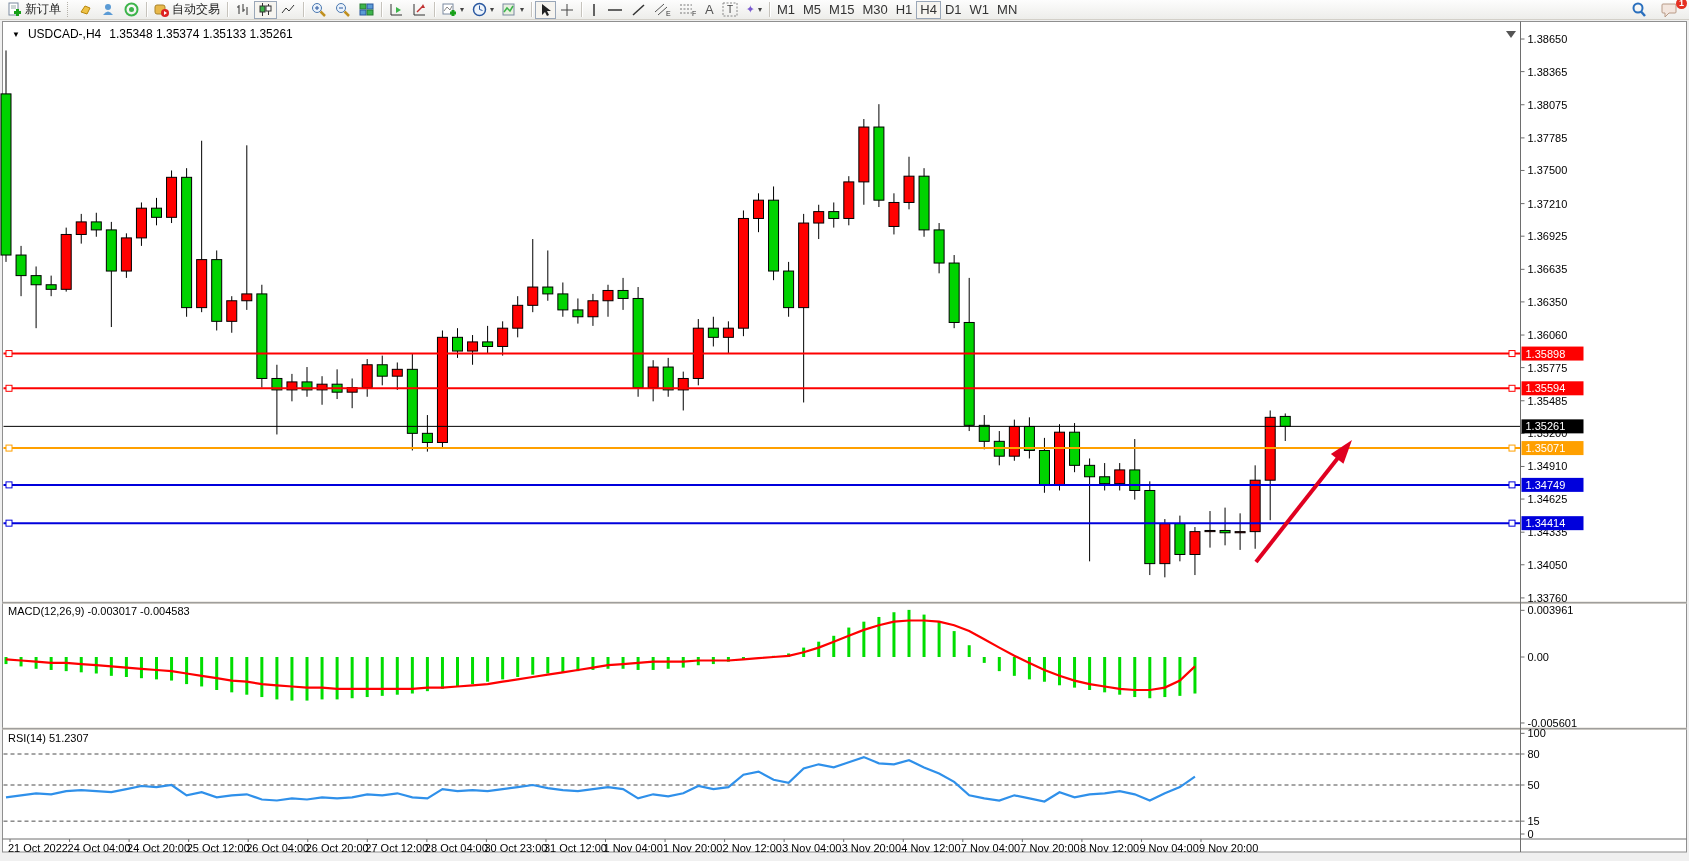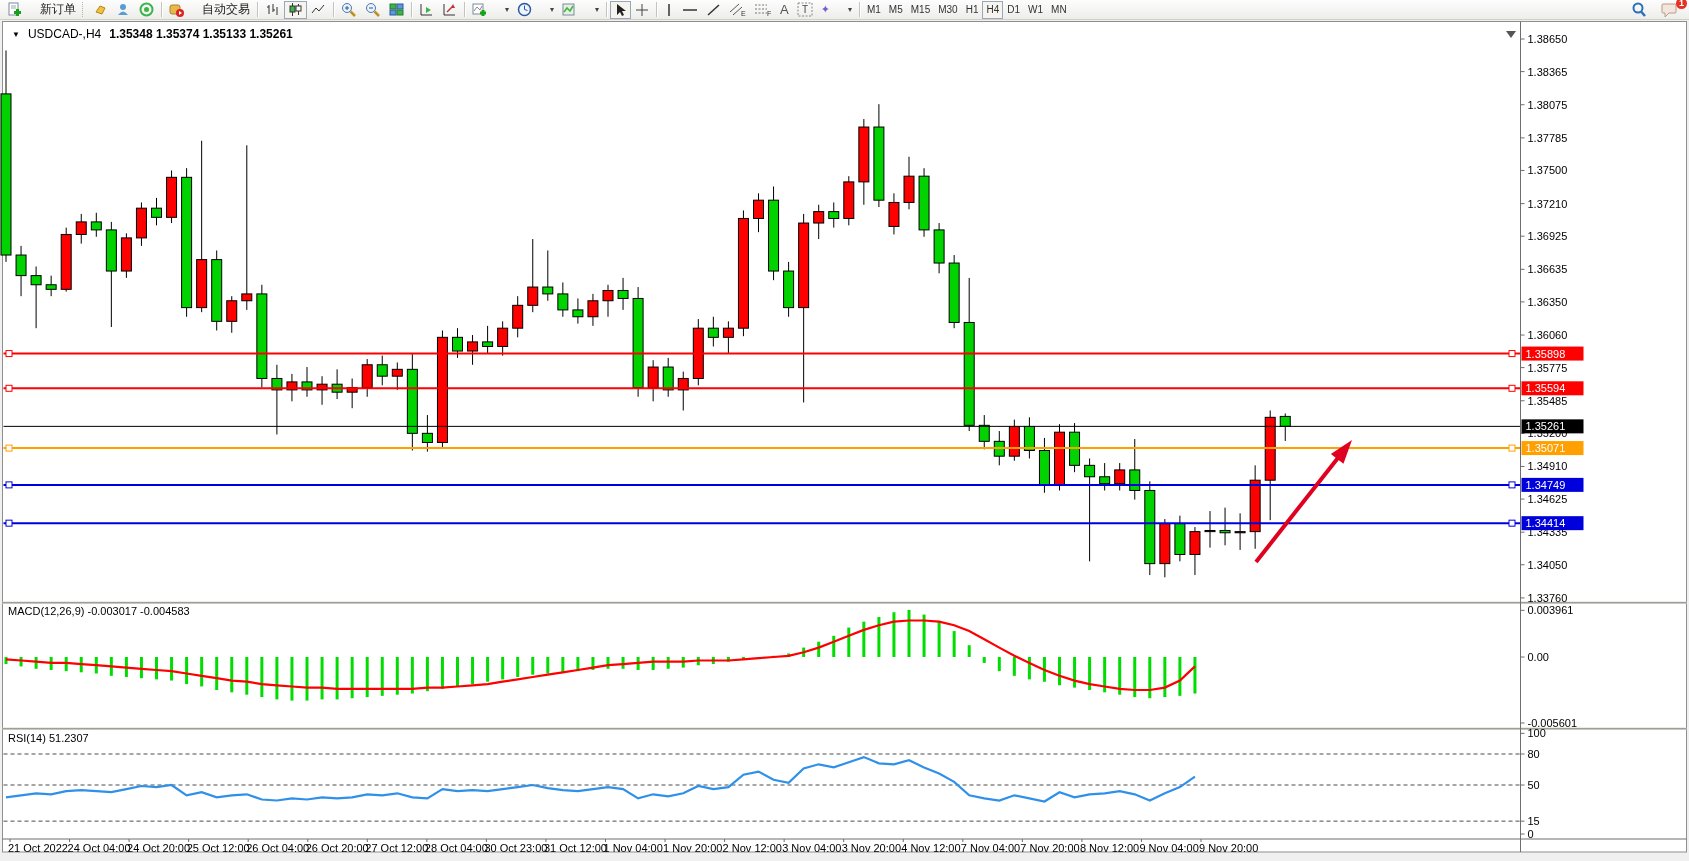--- a/index.html
+++ b/index.html
@@ -1,25 +1,25 @@
 <!DOCTYPE html>
 <html><head>
 <meta charset="utf-8">
 <style>
   html,body{margin:0;padding:0;width:1689px;height:861px;overflow:hidden;
     background:#f0f0f0;font-family:"Liberation Sans",sans-serif;}
   
   .toolbar{position:absolute;top:0;left:0;width:1689px;height:20px;
     background:linear-gradient(#fdfdfd,#ededea);border-bottom:1px solid #d2cfc8;
     display:flex;align-items:center;padding:0 3px;box-sizing:border-box;z-index:5;}
-  .tbtn{height:18px;display:flex;align-items:center;gap:18px;border:1px solid transparent;
+  .tbtn{height:18px;display:flex;align-items:center;gap:3px;border:1px solid transparent;
     background:transparent;padding:0 3px;font-size:12px;color:#222;cursor:default;
     font-family:"Liberation Sans",sans-serif;}
   .tbtn.pressed{border:1px solid #9aa7b8;background:#f6f4ef;}
-  .tf{font-size:10px;min-width:20px;justify-content:center;color:#333;}
+  .tf{font-size:13px;min-width:20px;justify-content:center;color:#333;}
   .sep{width:1px;height:15px;background:#c6c3bc;margin:0 3px;box-shadow:1px 0 0 #fff;}
   .grip{width:4px;height:15px;border-left:1px dotted #b5b2aa;margin:0 2px;}
   .icsvg{display:block;}
   .toolbar-right{margin-left:auto;display:flex;align-items:center;gap:6px;padding-right:4px;}
   .chat-wrap{position:relative;}
   .badge{position:absolute;top:-4px;right:-6px;background:#e53022;color:#fff;
     font-size:9px;line-height:11px;min-width:11px;text-align:center;border-radius:6px;
     font-weight:bold;}
   
   .chart-title{position:absolute;top:27px;left:12px;z-index:4;font-size:12px;color:#000;
@@ -235,21 +235,21 @@
           <path d="M2 2 h12 a1 1 0 0 1 1 1 v7 a1 1 0 0 1 -1 1 h-6 l-4 4 v-4 h-2 a1 1 0 0 1 -1 -1 v-7 a1 1 0 0 1 1 -1 z" fill="#f3e6de" stroke="#b89a86"></path>
         </svg>
       <span class="badge">1</span>
     </button>
   </div>
 </div>
 
 <div class="chart-title">
   <span class="tri">▼</span>
   <span style="font-weight:normal;">USDCAD-,H4</span>
-  <span style="font-weight:bold;">1.35348 1.35374 1.35133 1.35261</span>
+  <span style="font-weight:normal;">1.35348 1.35374 1.35133 1.35261</span>
 </div>
 
 <svg id="chart-svg" width="1689" height="861">
     <rect x="2.5" y="21.5" width="1684" height="830.5" fill="#fff" stroke="#8f8f8f"></rect>
     <g>
       <g>
         <line x1="6" y1="50.458166533226105" x2="6" y2="261.8973178542825" stroke="#000" stroke-width="1"></line>
         <rect x="1" y="93.88891112890295" width="10" height="161.15092073658926" fill="#00d300" stroke="#000" stroke-width="1"></rect>
         <line x1="21.05" y1="245.89651721376933" x2="21.05" y2="296.1847477982364" stroke="#000" stroke-width="1"></line>
         <rect x="16.05" y="255.0398318654922" width="10" height="20.572457966373406" fill="#00d300" stroke="#000" stroke-width="1"></rect>

